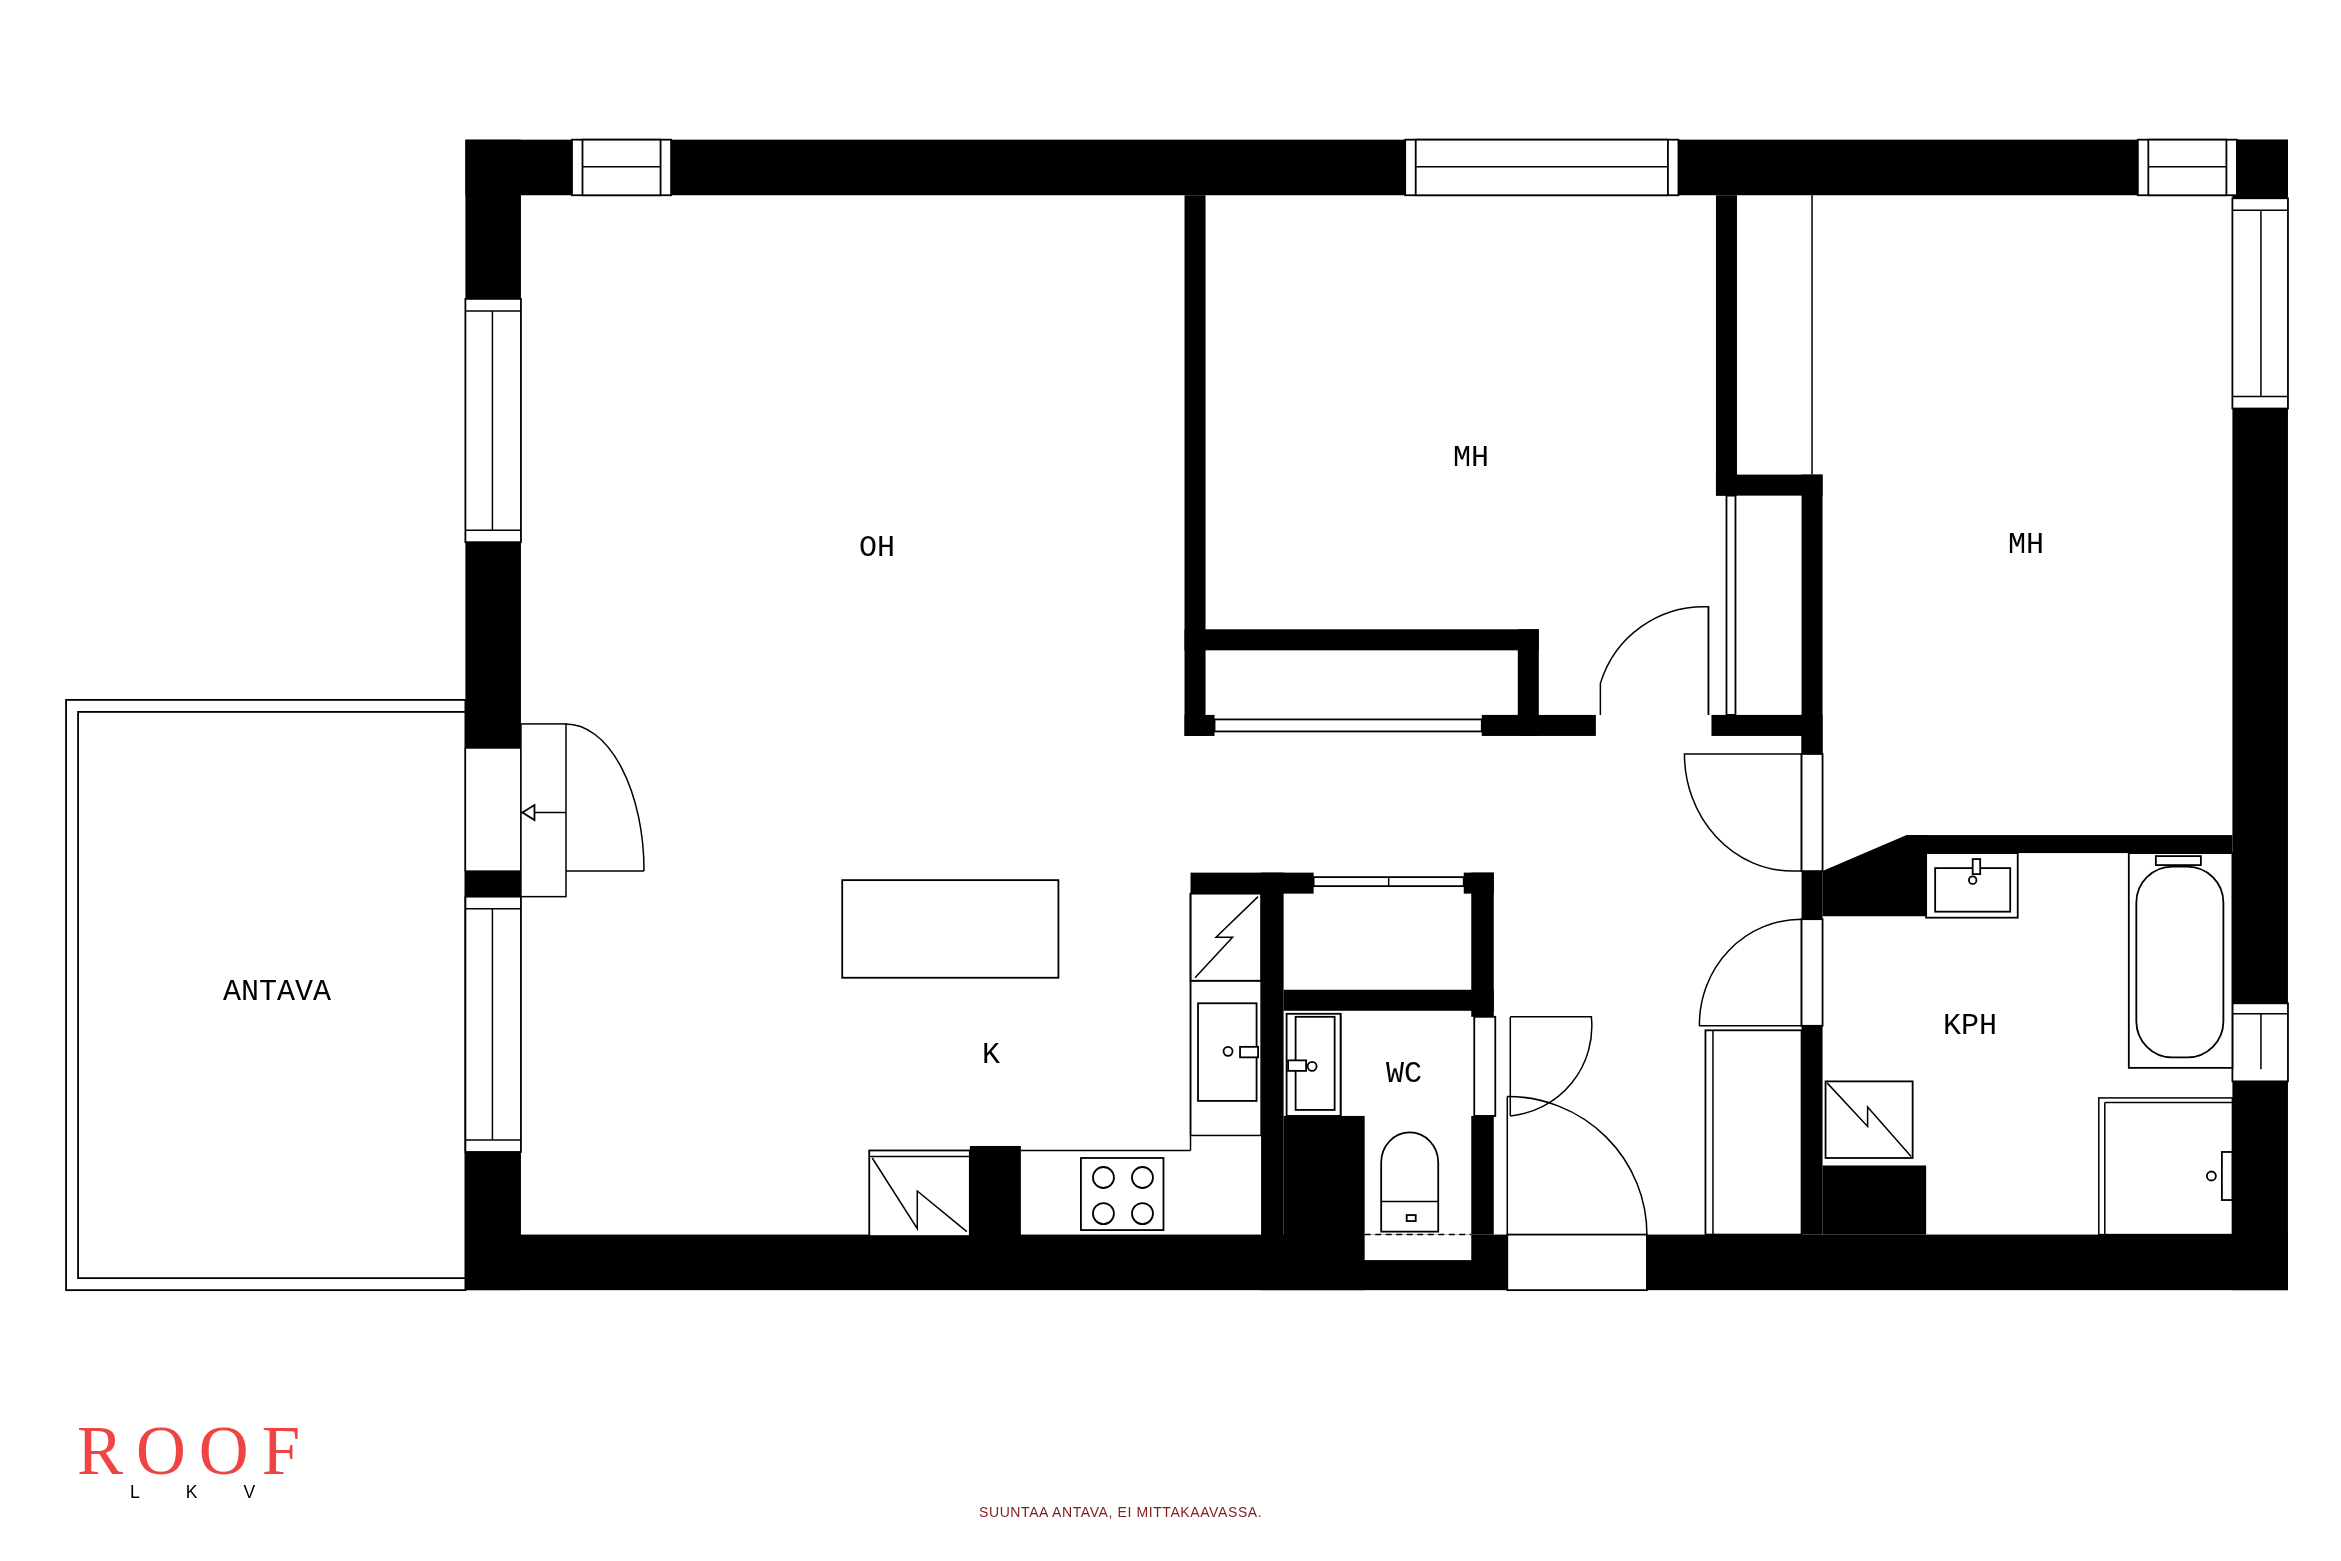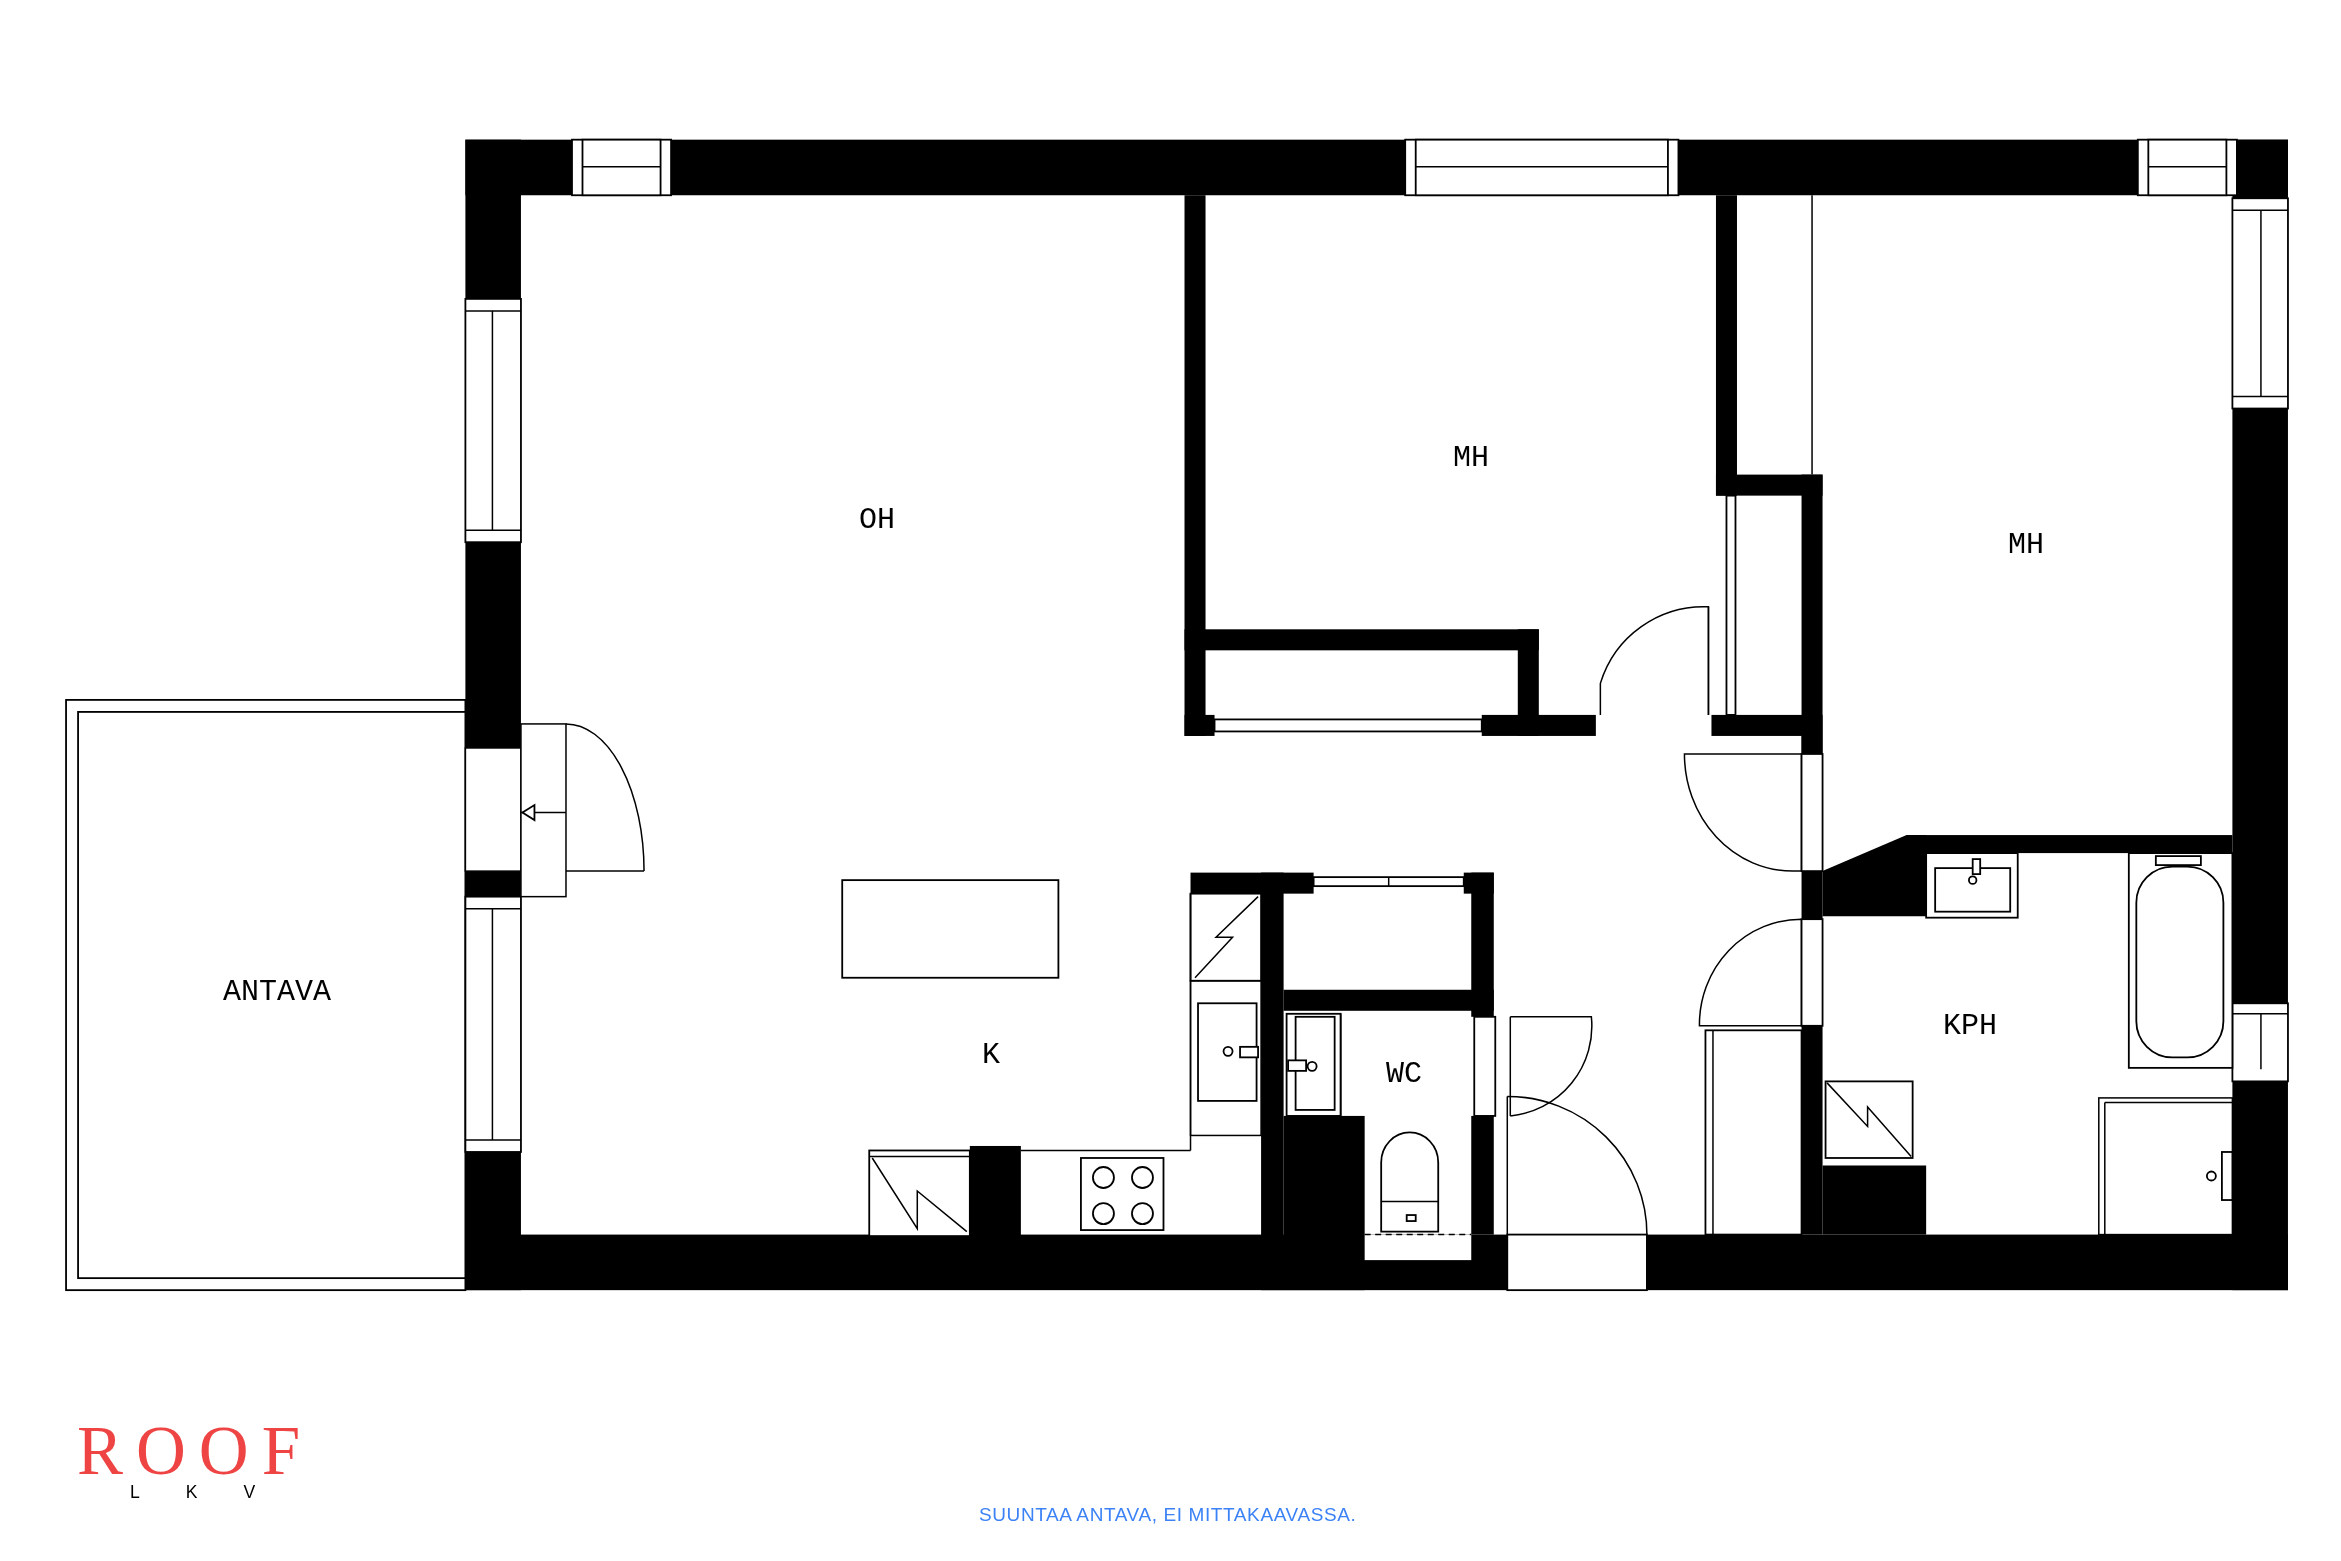--- a/index.html
+++ b/index.html
@@ -4,21 +4,21 @@
 <style>
   html, body { margin:0; padding:0; background:#ffffff; }
   body { width:2342px; height:1562px; position:relative; overflow:hidden; font-family:"Liberation Sans", sans-serif; }
   #plan { position:absolute; left:0; top:0; width:2342px; height:1562px; }
   .wall { fill:#000; }
   .ln { fill:#fff; stroke:#000; stroke-width:1.2; }
   .thin { fill:none; stroke:#000; stroke-width:1; }
   .room-label { position:absolute; font-family:Liberation Mono, monospace; font-size:30px; color:#000; transform:translate(-50%,-50%); white-space:nowrap; }
   .logo { position:absolute; left:77px; top:1417px; font-family:Liberation Serif, serif; font-size:69px; letter-spacing:13px; font-weight:400; color:#ef4444; line-height:1; }
   .logo-sub { position:absolute; left:130px; top:1482px; font-family:"Liberation Sans", sans-serif; font-size:17.6px; letter-spacing:46px; color:#000000; }
-  .disclaimer { position:absolute; left:979px; top:1504px; font-family:"Liberation Sans", sans-serif; font-size:19px; color:#3b82f6; letter-spacing:0.6px; }
+  .disclaimer { position:absolute; left:979px; top:1504px; font-family:"Liberation Sans", sans-serif; font-size:14px; color:#7f1d1d; letter-spacing:0.6px; }
 </style>
 </head>
 <body>
 
 <svg id="plan" viewBox="0 0 1560 1040" preserveAspectRatio="none" xmlns="http://www.w3.org/2000/svg">
 
   <g>
     <rect x="44" y="466" width="266" height="393" class="ln"></rect>
     <rect x="52" y="474" width="258" height="377" class="ln"></rect>
   </g>
@@ -160,21 +160,21 @@
     <rect x="1216" y="720" width="58" height="51" class="ln"></rect>
     <path d="M1217 721 L1244 750 L1244 737 L1273 770" class="thin"></path>
     <rect x="1398" y="731" width="89" height="91" class="thin"></rect>
     <line x1="1402" y1="734" x2="1402" y2="822" class="thin"></line>
     <line x1="1402" y1="734" x2="1487" y2="734" class="thin"></line>
     <rect x="1480" y="767" width="7" height="32" class="ln"></rect>
     <circle cx="1473" cy="783" r="3" class="ln"></circle>
   </g>
 </svg>
 
-<div class="room-label" style="left:877px;top:520px">OH</div>
+<div class="room-label" style="left:877px;top:548px">OH</div>
 <div class="room-label" style="left:1471px;top:458px">MH</div>
 <div class="room-label" style="left:2026px;top:545px">MH</div>
 <div class="room-label" style="left:277px;top:992px">ANTAVA</div>
 <div class="room-label" style="left:991px;top:1055px">K</div>
 <div class="room-label" style="left:1404px;top:1074px">WC</div>
 <div class="room-label" style="left:1970px;top:1026px">KPH</div>
 
 <div class="logo">ROOF</div>
 <div class="logo-sub">LKV</div>
 

